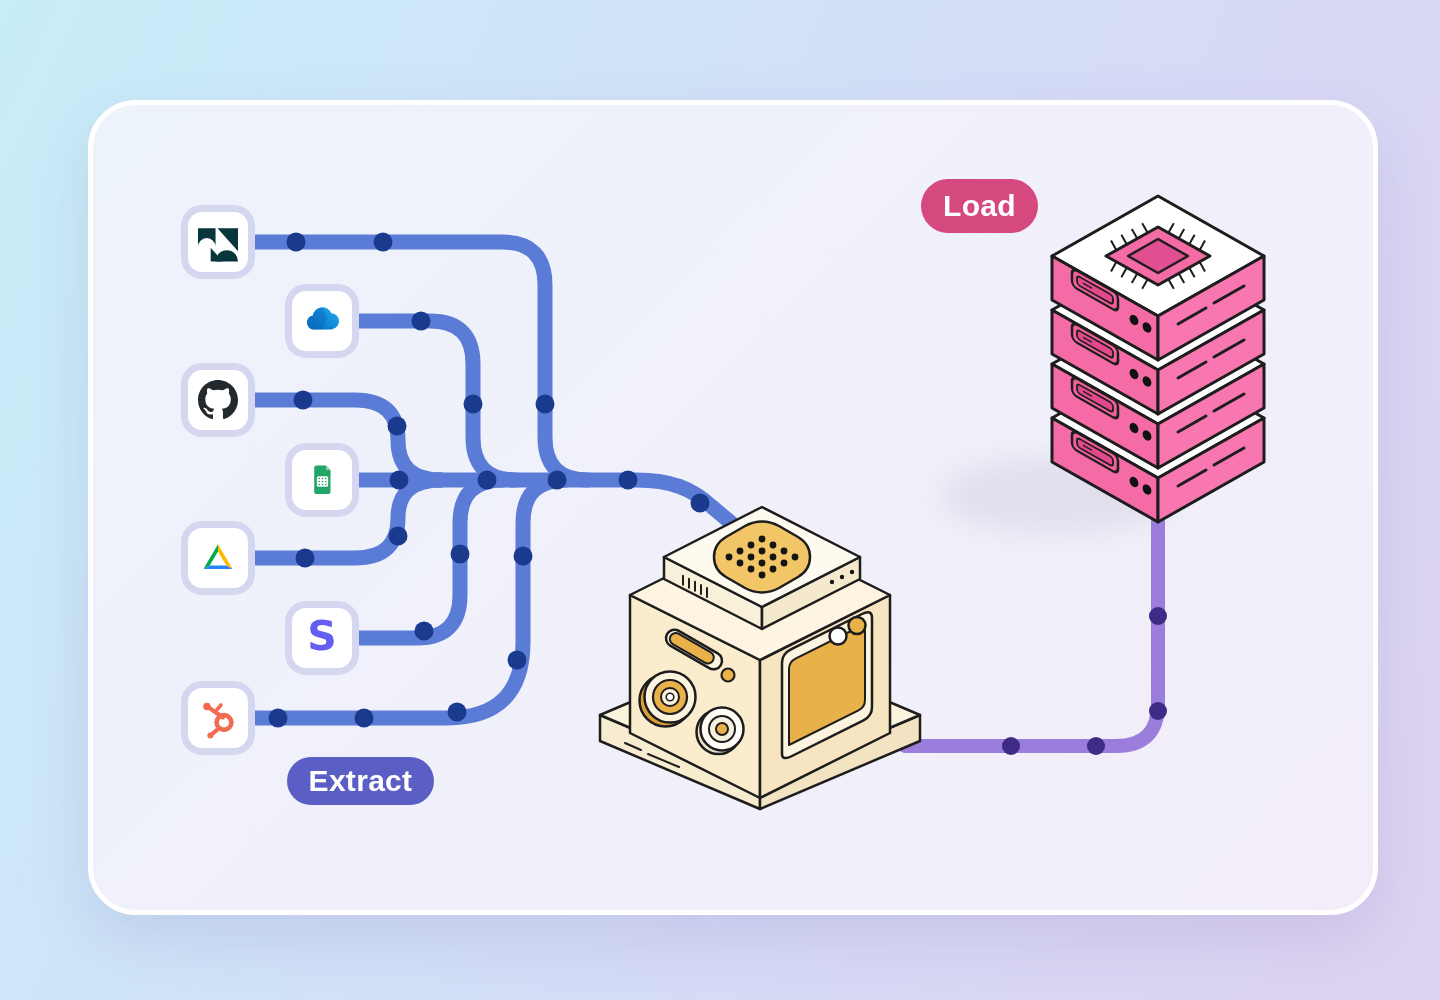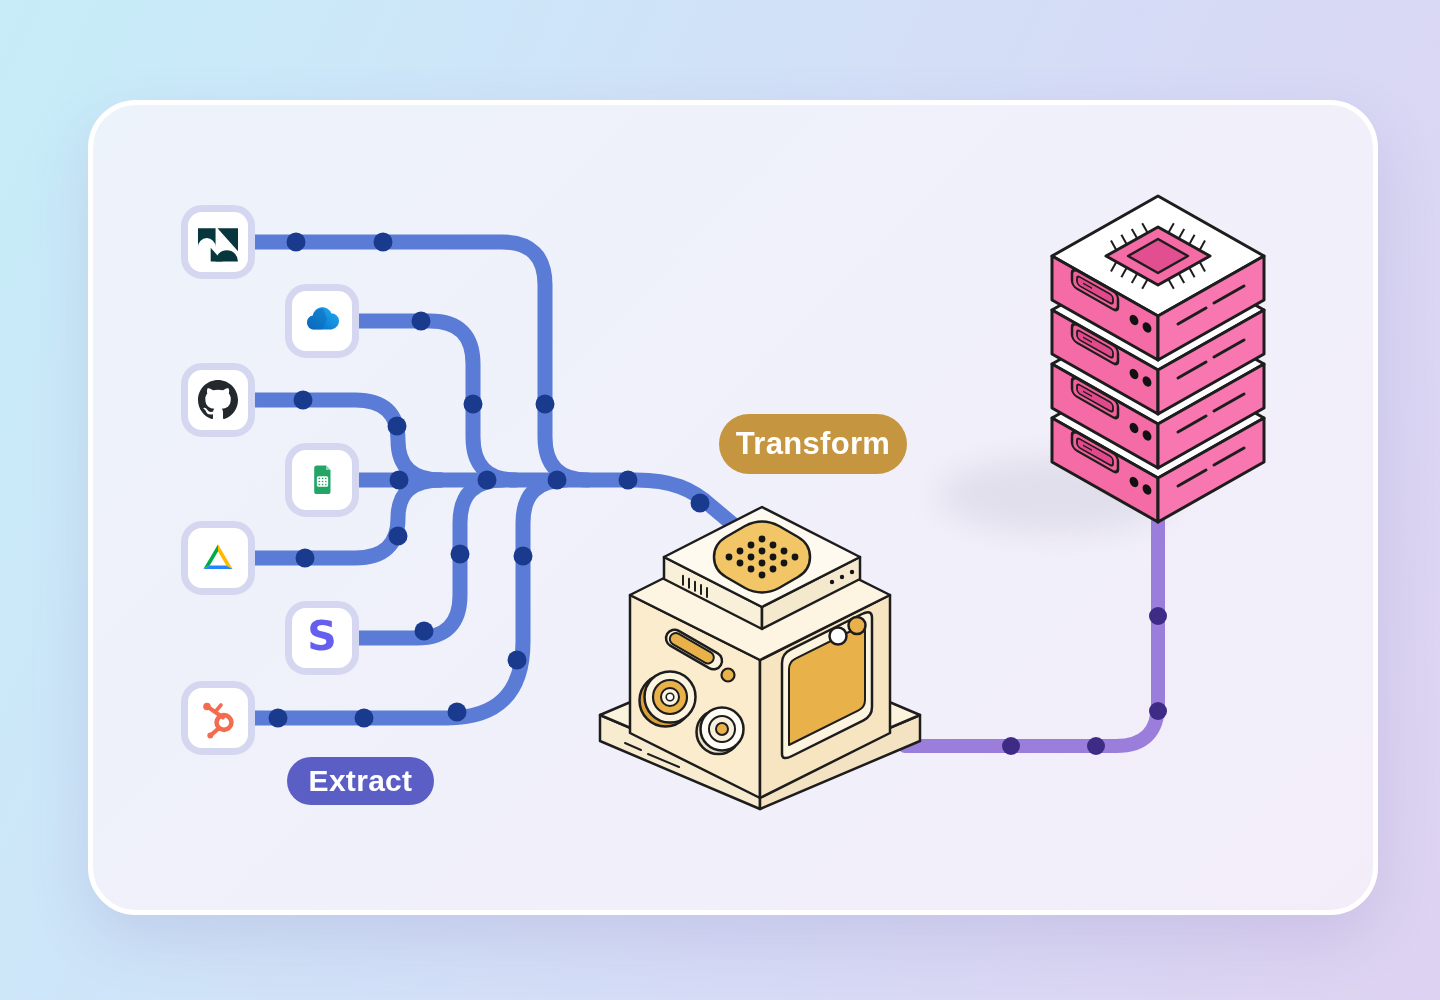--- a/index.html
+++ b/index.html
@@ -164,22 +164,22 @@
       <g fill="#f46c50">
         <circle cx="10" cy="9.5" r="3.8"></circle>
         <circle cx="13.3" cy="38.5" r="3"></circle>
       </g>
     </svg>
   </div>
 
   <div class="pill pill-extract" style="background:#5b5fc5">
     <span>Extract</span>
   </div>
-  <div class="pill pill-transform" style="background:#c6953f">
-    <span>Transform</span>
+  <div class="pill pill-load" style="background:#d5497f">
+    <span>Load</span>
   </div>
 
   <svg class="layer" style="left:593px;top:503px" width="335" height="320" viewBox="0 0 335 320">
     <g stroke="#1d1d1d" stroke-width="2.5" stroke-linejoin="round">
 
       <path d="M7 212 L167 280 V306 L7 238 Z" fill="#f8ecd0"></path>
       <path d="M327 212 L167 280 V306 L327 238 Z" fill="#f3e3c2"></path>
       <path d="M167 144 L327 212 167 280 7 212 Z" fill="#fcf3dd"></path>
       <g stroke-width="2" stroke-linecap="round">
         <line x1="32" y1="240" x2="48" y2="247"></line>

